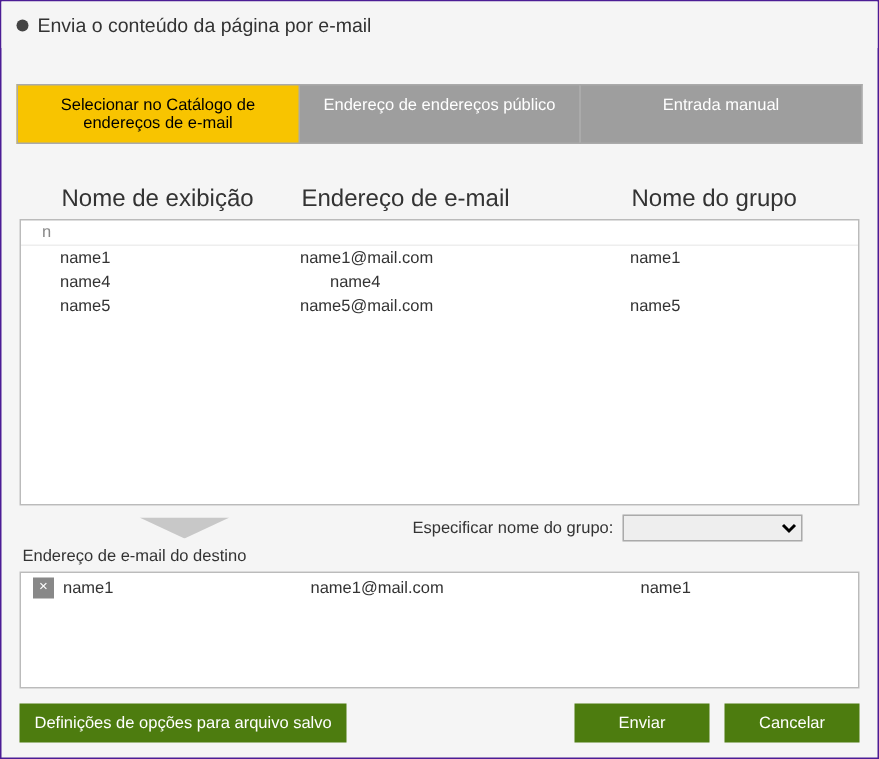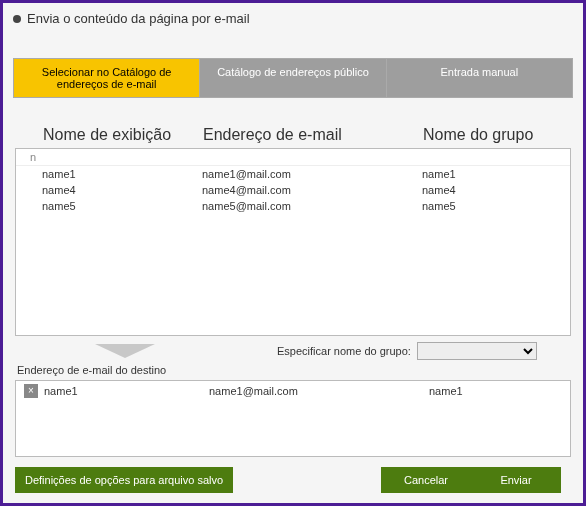--- a/index.html
+++ b/index.html
@@ -1,17 +1,17 @@
 <!DOCTYPE html>
 <html><head>
 <meta charset="utf-8">
 <style>
   * { box-sizing: border-box; margin: 0; padding: 0; }
   html, body { width: 586px; height: 506px; font-family: Arial, sans-serif; font-size: 11px; color: #333; background: #fff; overflow: hidden; }
-  .window { width: 586px; height: 506px; background: #f5f5f5; border: 3px solid #4c1d95; display: flex; flex-direction: column; }
+  .window { width: 586px; height: 506px; background: #f5f5f5; border: 1px solid #4c1d95; display: flex; flex-direction: column; }
 
   .titlebar { display: flex; align-items: center; padding: 8px 10px; background: #f5f5f5; }
   .title-bullet { width: 8px; height: 8px; border-radius: 50%; background: #444; margin-right: 6px; }
   .title-text { font-size: 13px; color: #333; }
 
   .tabs { display: flex; padding: 16px 10px; margin-top: 8px; }
   .tab { flex: 1; text-align: center; padding: 7px 4px; font-size: 11px; border: 1px solid #aaa; background: #9e9e9e; color: #fff; cursor: pointer; }
   .tab.active { background: #f8c400; color: #000; border-color: #aaa; }
   .tab + .tab { border-left: none; }
 
@@ -61,21 +61,21 @@
   <div class="titlebar">
     <span class="title-bullet"></span>
     <span class="title-text">Envia o conteúdo da página por e-mail</span>
   </div>
 
   <div class="tabs">
     <div class="tab active">
       <span>Selecionar no Catálogo de endereços de e-mail</span>
     </div>
     <div class="tab">
-      <span>Catálogo de endereços público</span>
+      <span>Endereço de endereços público</span>
     </div>
     <div class="tab">
       <span>Entrada manual</span>
     </div>
   </div>
 
   <div class="headers">
     <div class="col-name">Nome de exibição</div>
     <div class="col-email">Endereço de e-mail</div>
     <div class="col-group">Nome do grupo</div>
@@ -83,21 +83,20 @@
 
   <div class="listbox">
     <div class="filter-row">n</div>
     <div class="list-row">
       <div class="c1">name1</div>
       <div class="c2">name1@mail.com</div>
       <div class="c3">name1</div>
     </div>
     <div class="list-row">
       <div class="c1">name4</div>
-      <div class="c2">name4@mail.com</div>
       <div class="c3">name4</div>
     </div>
     <div class="list-row">
       <div class="c1">name5</div>
       <div class="c2">name5@mail.com</div>
       <div class="c3">name5</div>
     </div>
   </div>
 
   <div class="arrow-row">
@@ -119,21 +118,21 @@
       <div class="d2">name1@mail.com</div>
       <div class="d3">name1</div>
     </div>
   </div>
 
   <div class="footer">
     <button class="btn-dark">
       <span>Definições de opções para arquivo salvo</span>
     </button>
     <div class="footer-spacer"></div>
+    <button class="btn-dark btn-send">
+      <span>Enviar</span>
+    </button>
     <button class="btn-dark btn-cancel">
       <span>Cancelar</span>
-    </button>
-    <button class="btn-dark btn-send">
-      <span>Enviar</span>
     </button>
   </div>
 
 </div>
 
 </body></html>

